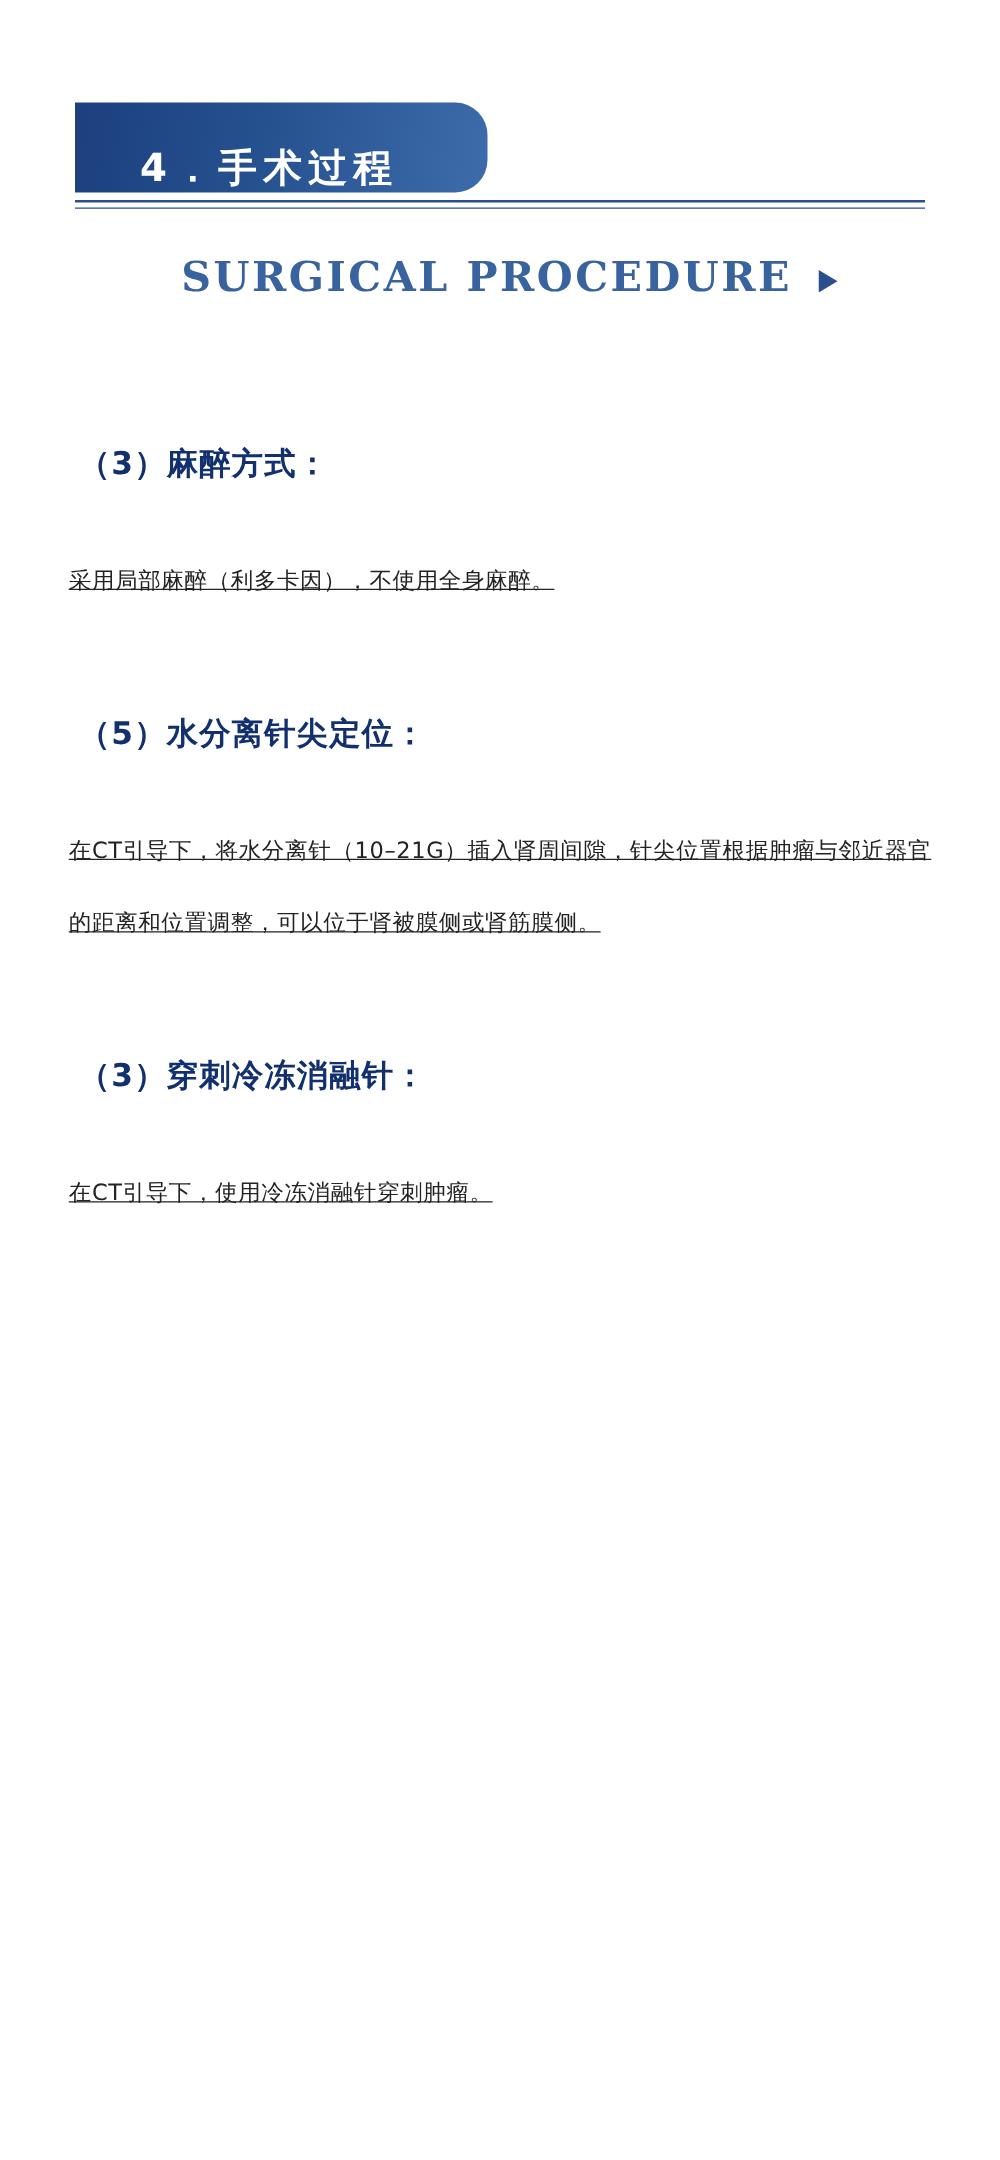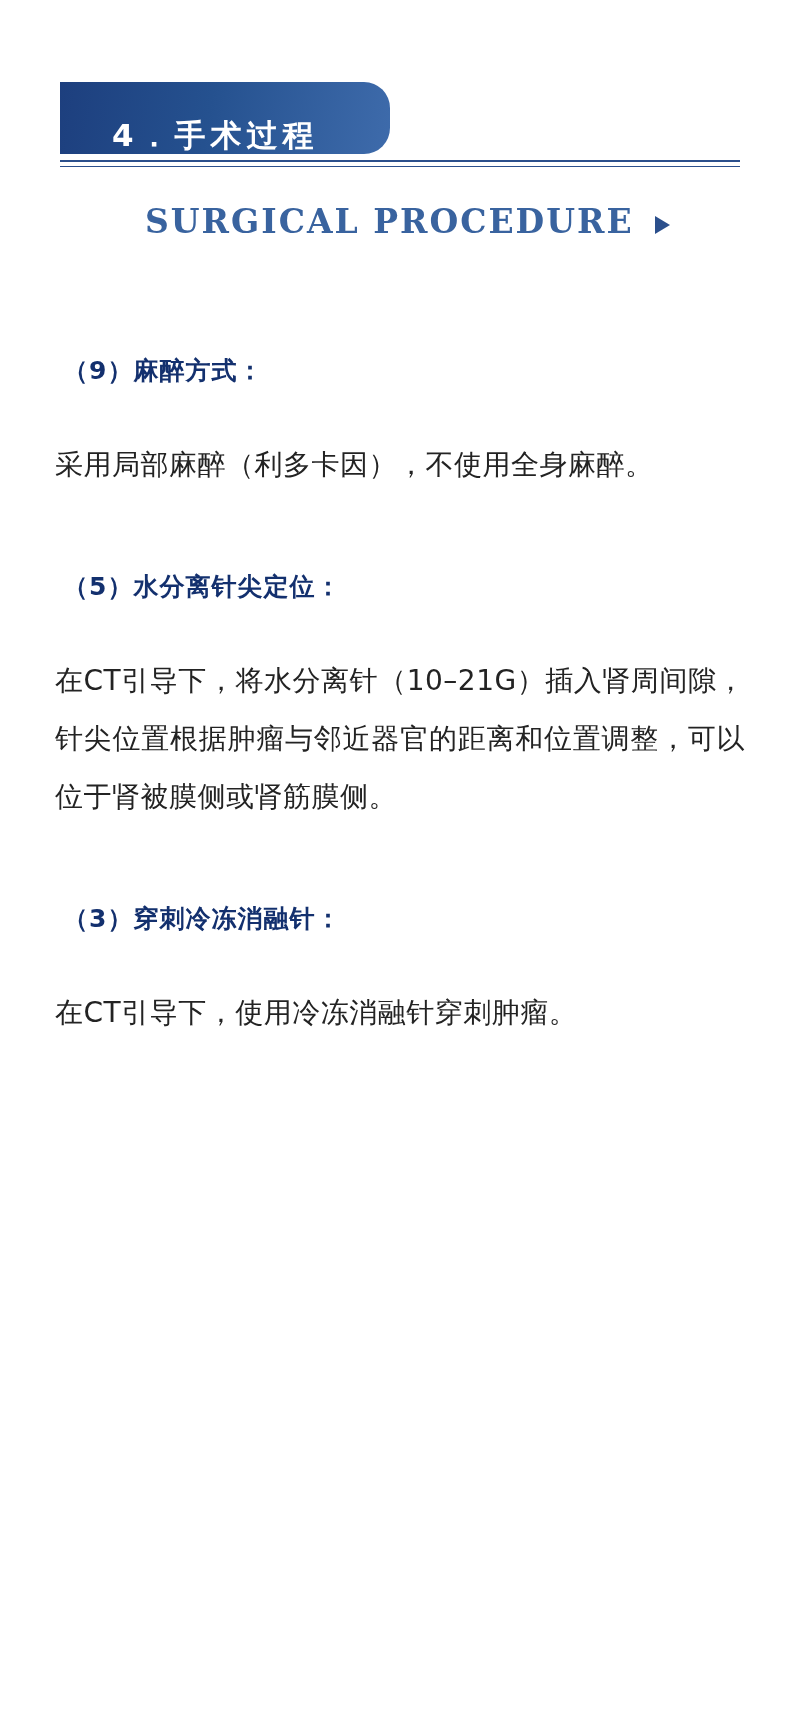--- a/index.html
+++ b/index.html
@@ -105,26 +105,27 @@
     font-weight: bold;
     font-size: 25px;
     color: #13306e;
     letter-spacing: 1px;
     line-height: 38px;
     margin: 0 0 46px 0;
     padding-left: 8px;
   }
   .item-body {
     font-family: "DejaVu Sans", sans-serif;
-    font-size: 28px;
+    font-size: 18px;
     color: #232323;
     line-height: 58px;
     letter-spacing: 0.5px;
     margin: 0 0 74px 0;
     text-align: justify;
+    text-decoration: underline;
   }
   .item:last-child .item-body {
     margin-bottom: 0;
   }
 </style>
 </head>
 <body>
 
 <div class="page">
 
@@ -136,21 +137,21 @@
   </div>
 
   <div class="subtitle-row">
     <div class="subtitle-en">SURGICAL PROCEDURE</div>
     <div class="subtitle-arrow"></div>
   </div>
 
   <div class="content">
 
     <div class="item">
-      <p class="item-title">（9）麻醉方式：</p>
+      <p class="item-title">（3）麻醉方式：</p>
       <p class="item-body">采用局部麻醉（利多卡因），不使用全身麻醉。</p>
     </div>
 
     <div class="item">
       <p class="item-title">（5）水分离针尖定位：</p>
       <p class="item-body">在CT引导下，将水分离针（10–21G）插入肾周间隙，针尖位置根据肿瘤与邻近器官的距离和位置调整，可以位于肾被膜侧或肾筋膜侧。</p>
     </div>
 
     <div class="item">
     </div>

